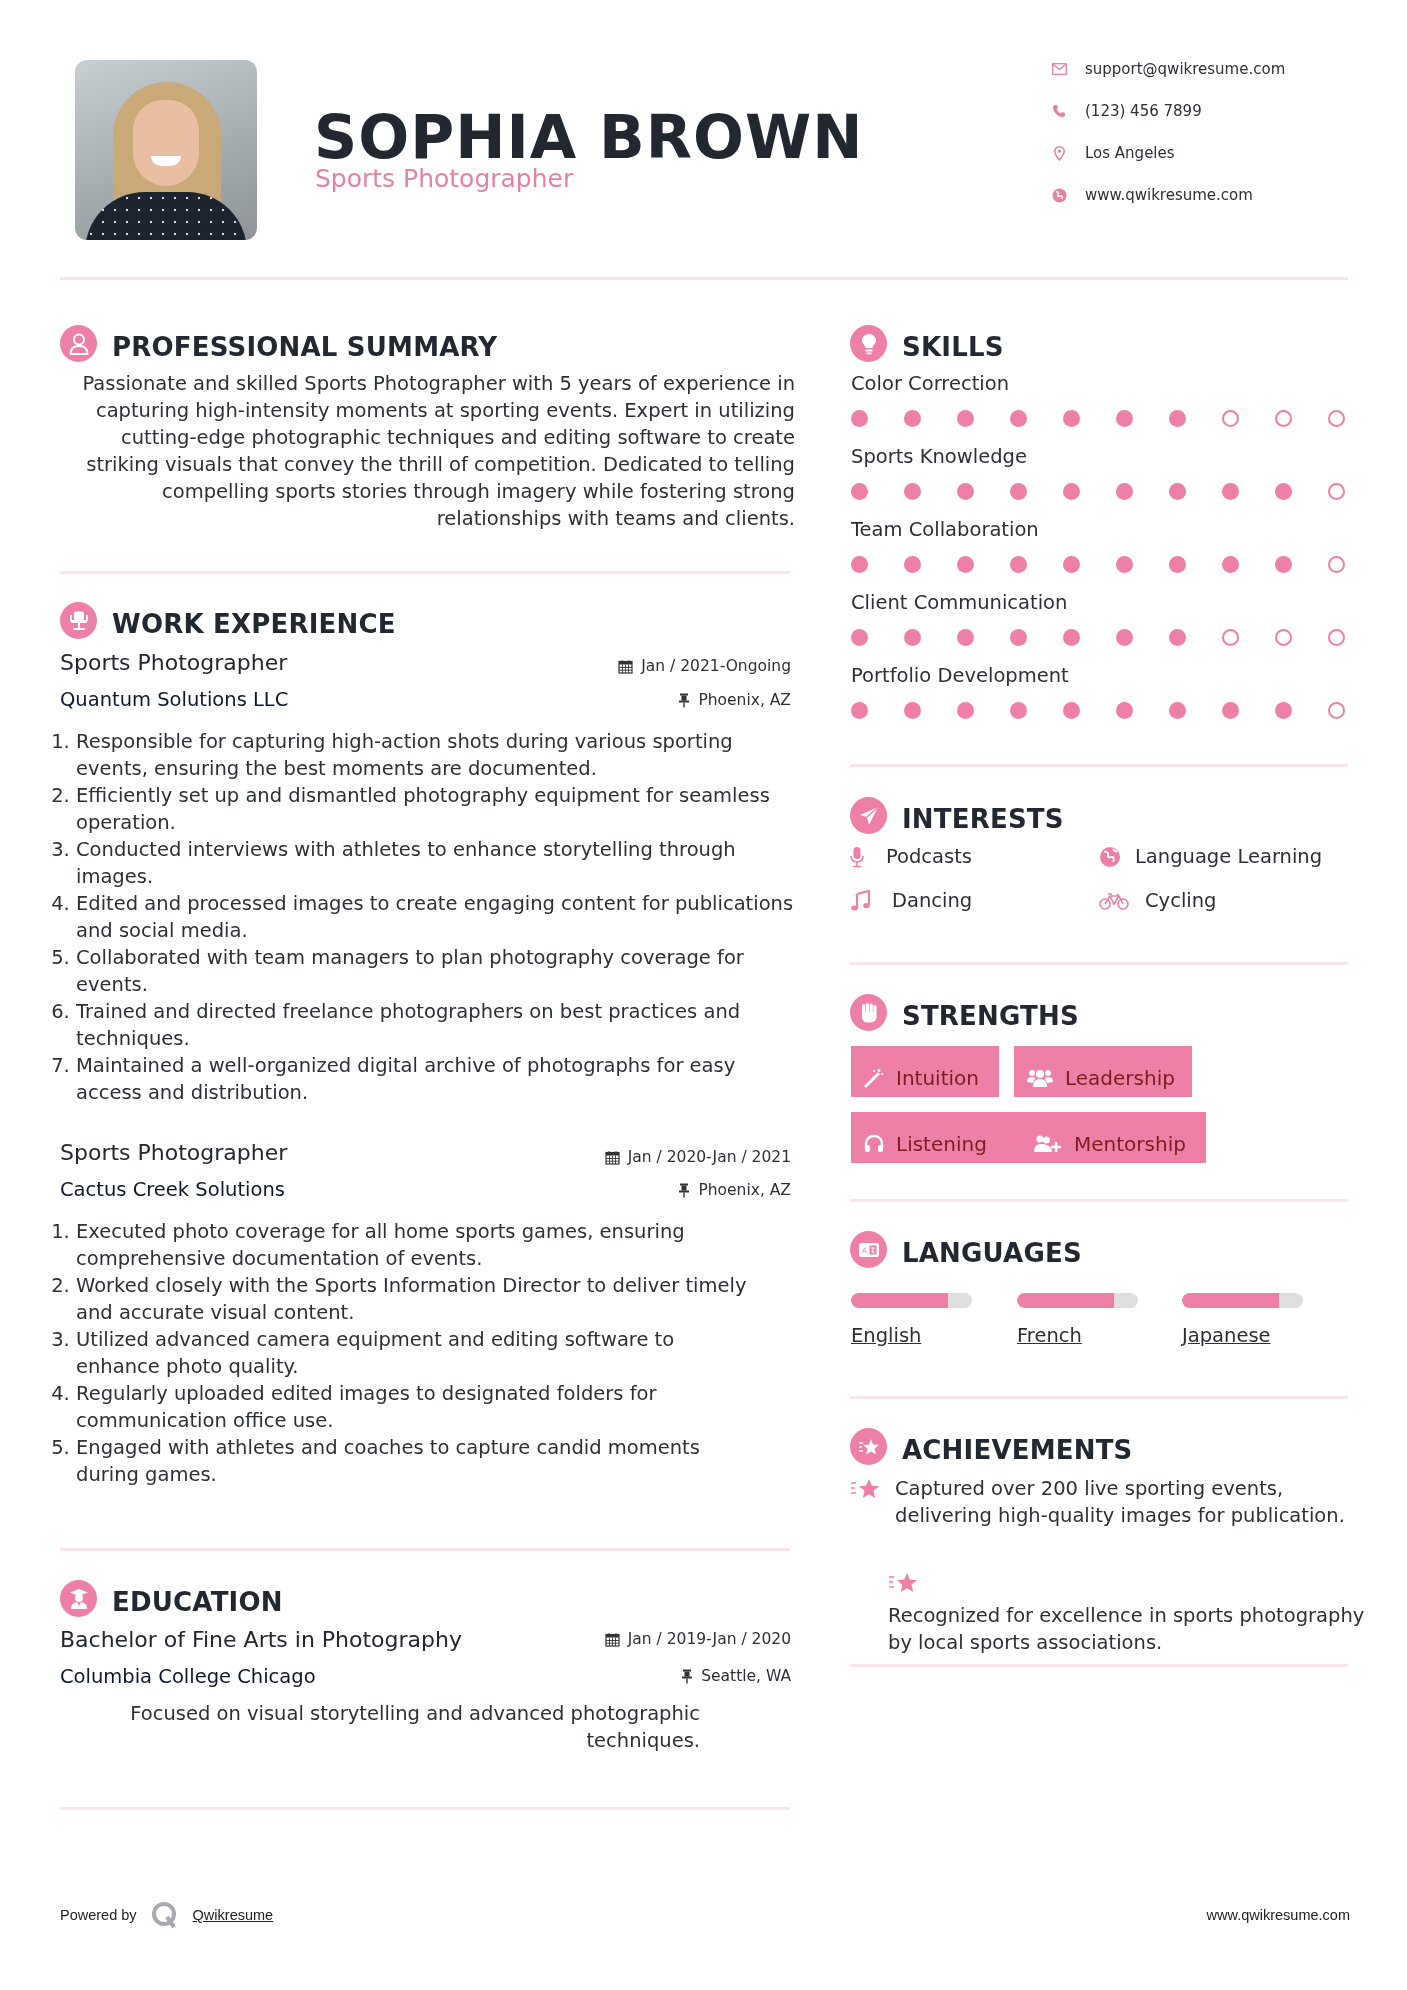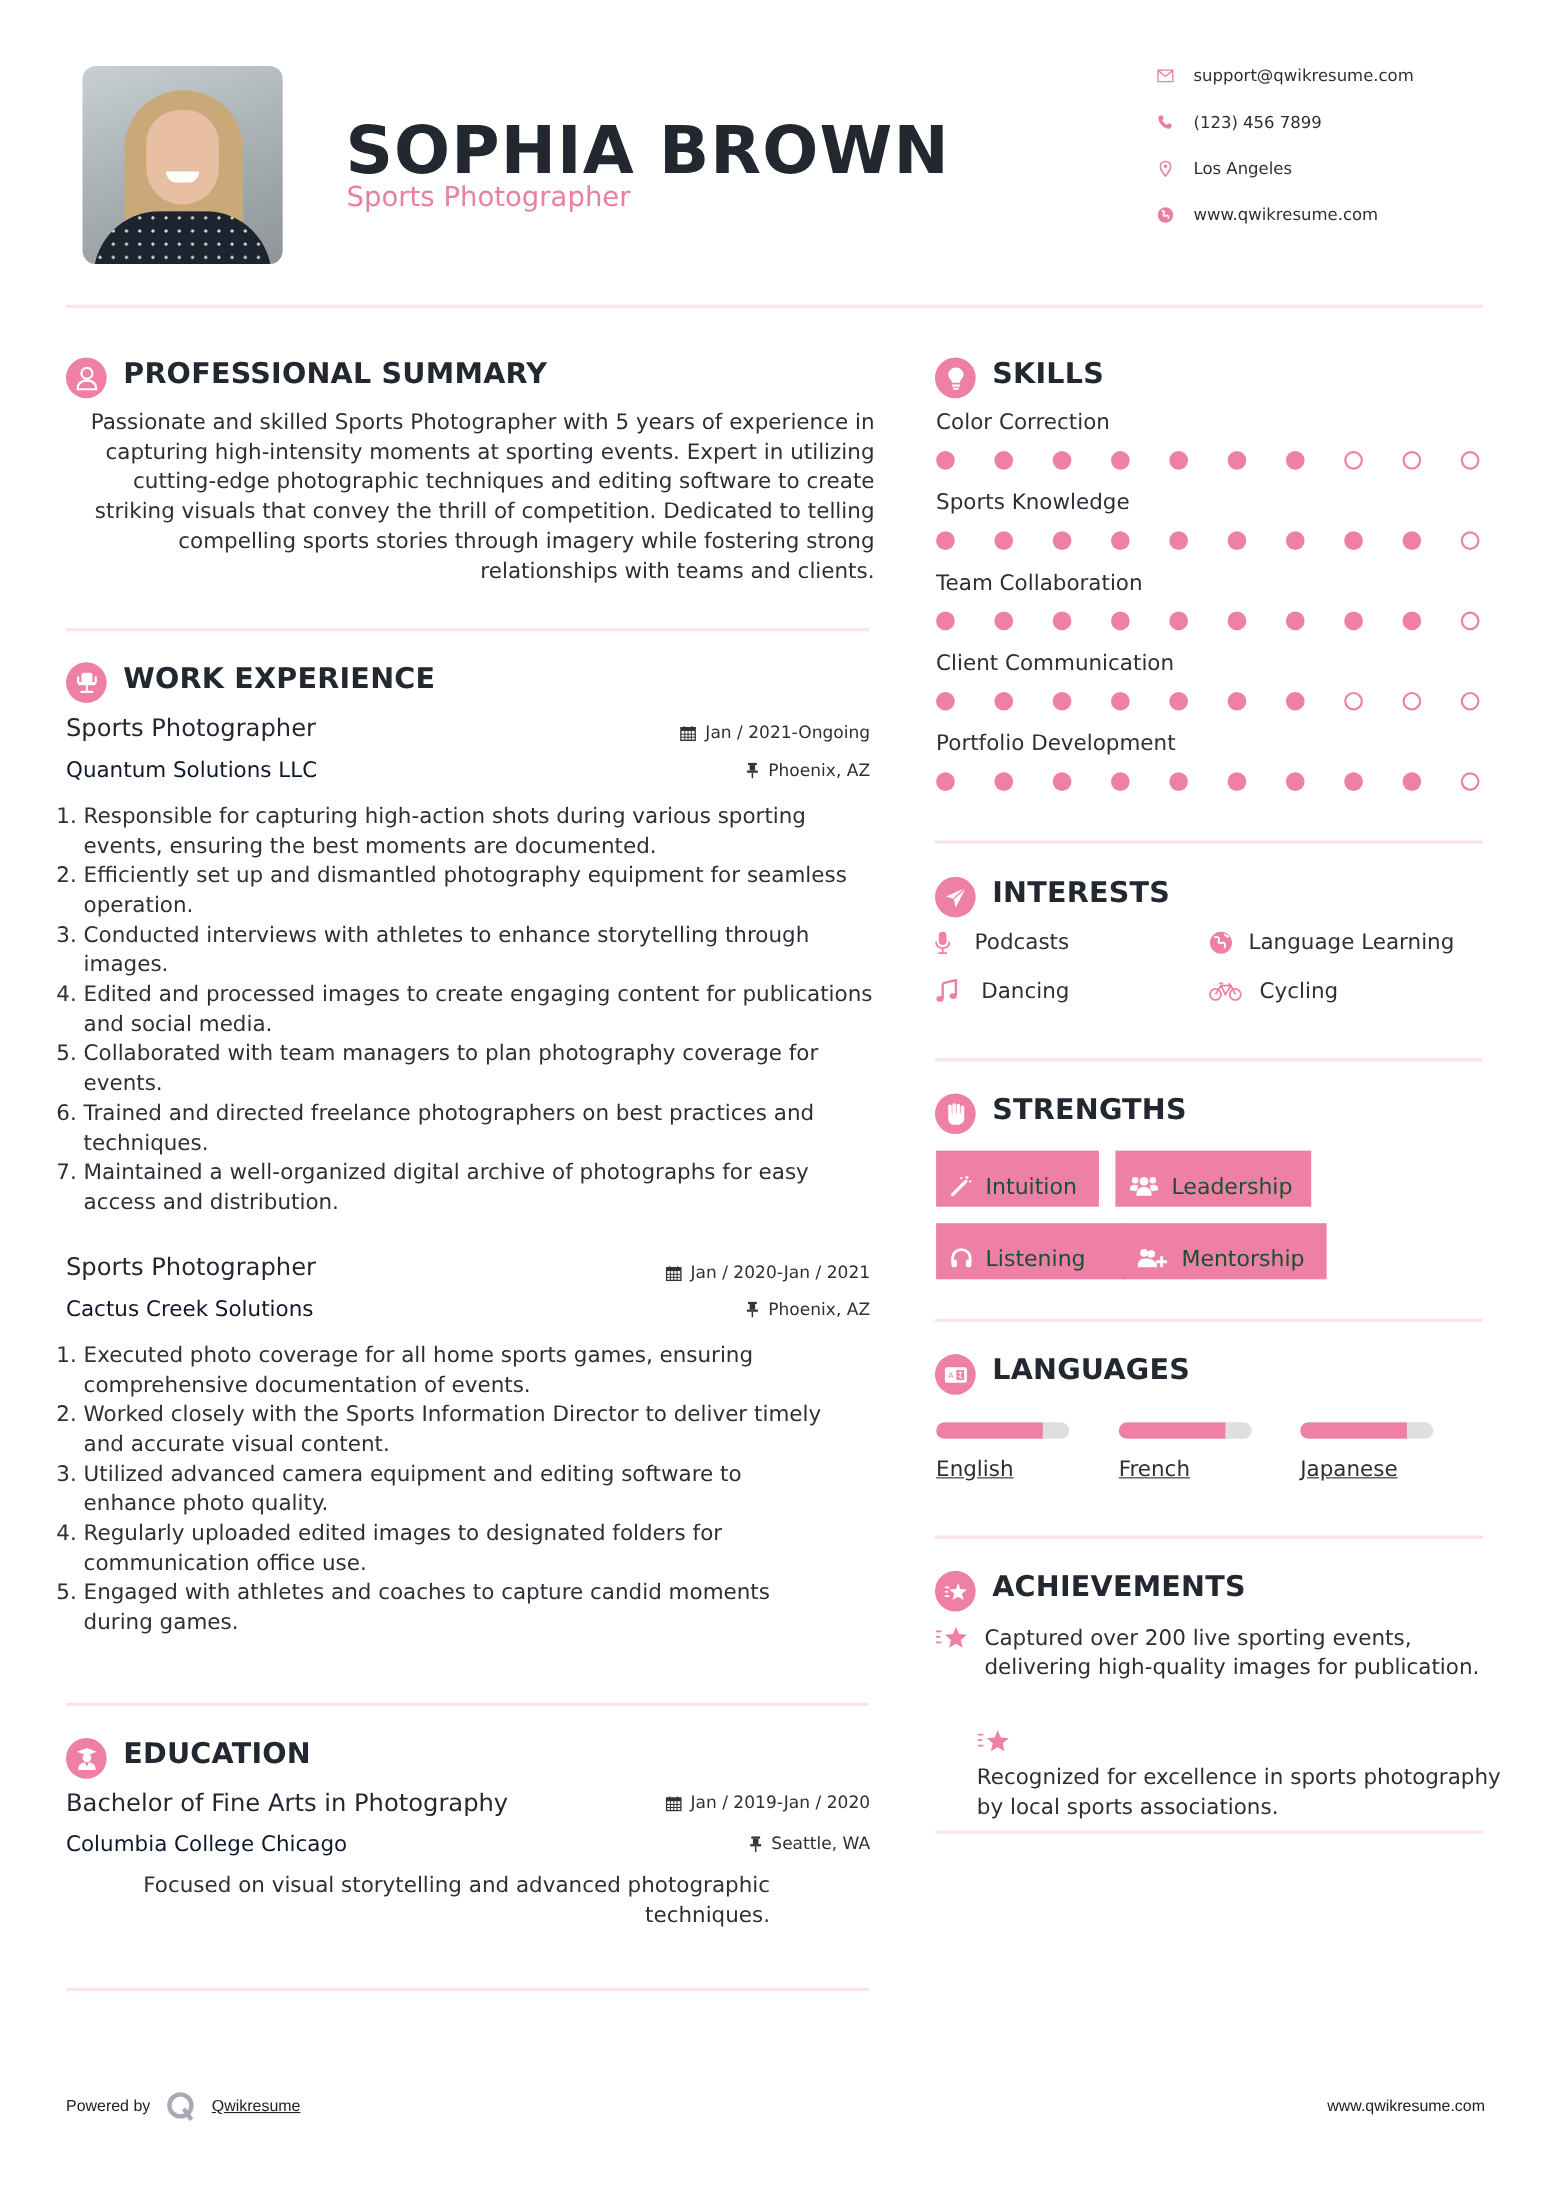--- a/index.html
+++ b/index.html
@@ -18,21 +18,21 @@
 
   .name { left: 314px; top: 102px; font-size: 60px; font-weight: 700; letter-spacing: 1px; color: #232830; }
   .title { left: 315px; top: 164px; font-size: 25px; color: #e87fa5; }
 
   .contact { left: 1051px; width: 300px; display: flex; align-items: center; font-size: 15px; color: #2b2f36; }
   .contact .ic { width: 16px; height: 16px; margin-right: 18px; color: #e87fa5; display: flex; align-items: center; justify-content: center; }
 
   .divider { height: 3px; background: #fbe3ec; }
 
   
-  .sec-head { display: flex; align-items: flex-start; }
+  .sec-head { display: flex; align-items: flex-end; }
   .sec-icon { width: 37px; height: 37px; border-radius: 50%; background: #ee7fa6; display: flex; align-items: center; justify-content: center; margin-right: 15px; flex: none; }
   .sec-title { font-size: 26px; font-weight: 700; color: #232830; letter-spacing: 0.2px; }
 
   .para { font-size: 19.5px; line-height: 27px; color: #2b2f36; text-align: right; }
 
   .job-title { font-size: 22px; color: #232830; }
   .job-company { font-size: 19.5px; color: #0f172a; }
   .meta { font-size: 15.5px; color: #2b2f36; display: flex; align-items: center; justify-content: flex-end; }
   .meta .mi { margin-right: 8px; display: inline-flex; }
 
@@ -43,21 +43,21 @@
   .skill-label { font-size: 19.5px; color: #2b2f36; }
   .dots { display: flex; justify-content: space-between; width: 494px; }
   .dot { width: 17px; height: 17px; border-radius: 50%; background: #ee7fa6; }
   .dot.empty { background: #fff; border: 2.5px solid #ee7fa6; }
 
   
   .interest { display: flex; align-items: center; font-size: 19.5px; color: #2b2f36; }
   .interest .ii { width: 24px; margin-right: 12px; display: flex; align-items: center; color: #ee7fa6; }
 
   
-  .chip { height: 51px; background: #ee7fa6; color: #14532d; display: flex; align-items: center; padding: 12px 12px 0 13px; font-size: 20px; }
+  .chip { height: 51px; background: #ee7fa6; color: #7f1d1d; display: flex; align-items: center; padding: 12px 12px 0 13px; font-size: 20px; }
   .chip .ci { margin-right: 12px; display: flex; align-items: center; }
 
   
   .lang { width: 121px; text-align: left; text-decoration: underline; }
   .lang .bar { width: 121px; height: 15px; border-radius: 8px; background: #dfdfdf; overflow: hidden; }
   .lang .fill { height: 100%; background: #ee7fa6; border-radius: 8px 0 0 8px; }
   .lang .lbl { margin-top: 16px; font-size: 19.5px; color: #2b2f36; }
 
   
   .ach { display: flex; font-size: 19.5px; line-height: 27px; color: #2b2f36; }

